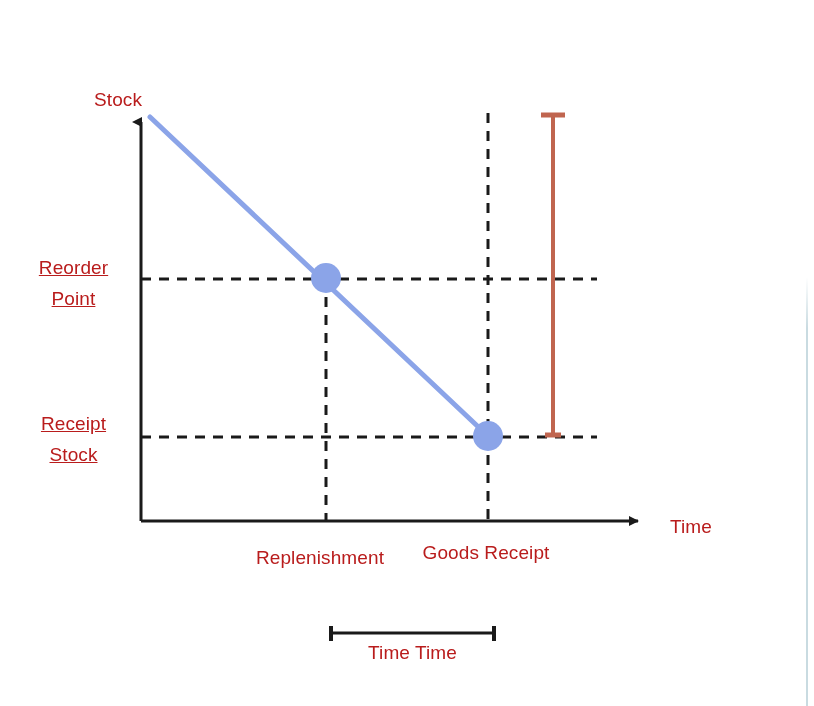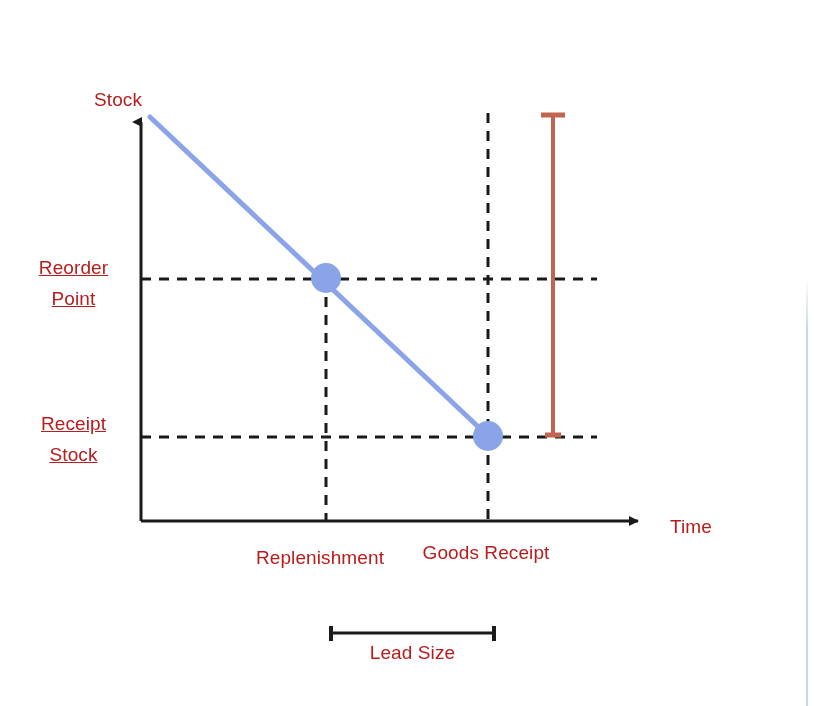--- a/index.html
+++ b/index.html
@@ -116,17 +116,17 @@
 
   <div class="lbl lbl-right" id="reorder-point-label"><span>Reorder</span><br><span>Point</span></div>
 
   <div class="lbl lbl-right" id="safety-stock-label"><span>Receipt</span><br><span>Stock</span></div>
 
   <div class="lbl lbl-center" id="replenishment-label"><span>Replenishment</span><br></div>
 
   <div class="lbl lbl-center" id="goods-receipt-label">Goods Receipt</div>
 
 
-  <div class="lbl lbl-center" id="lead-time-label">Lead Size</div>
+  <div class="lbl lbl-center" id="lead-time-label">Time Time</div>
 
   <div id="right-panel-edge"></div>
 
 </div>
 
 </body></html>

